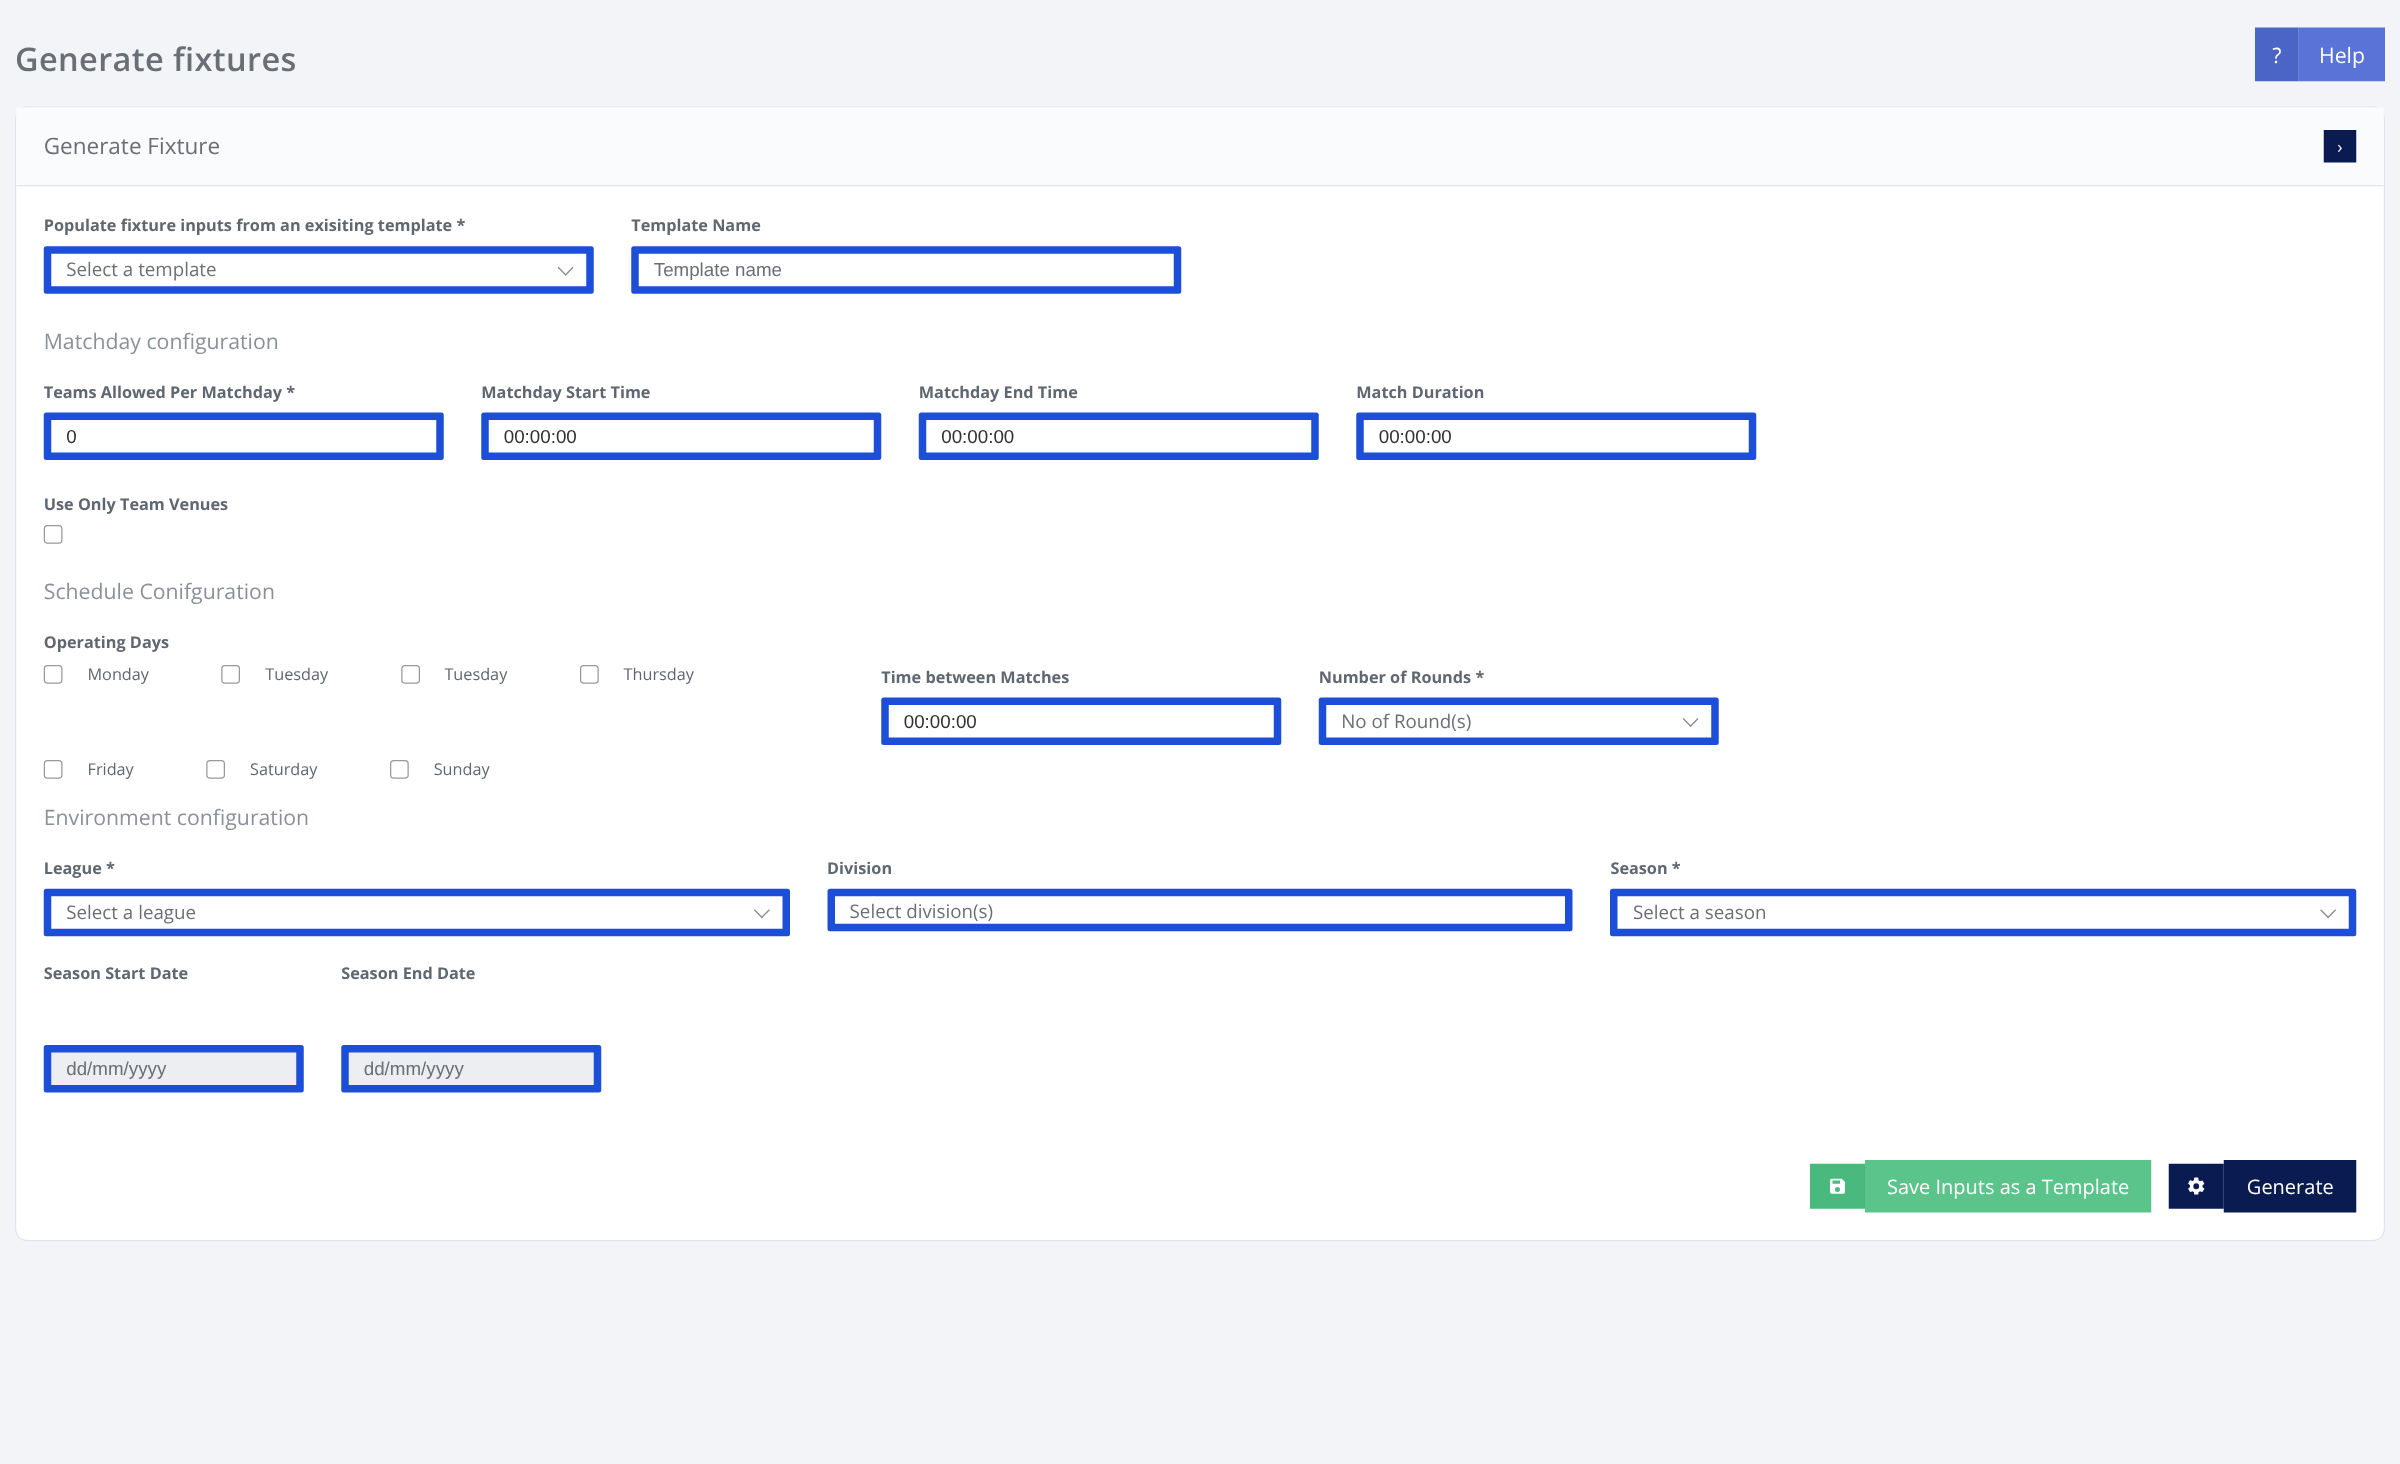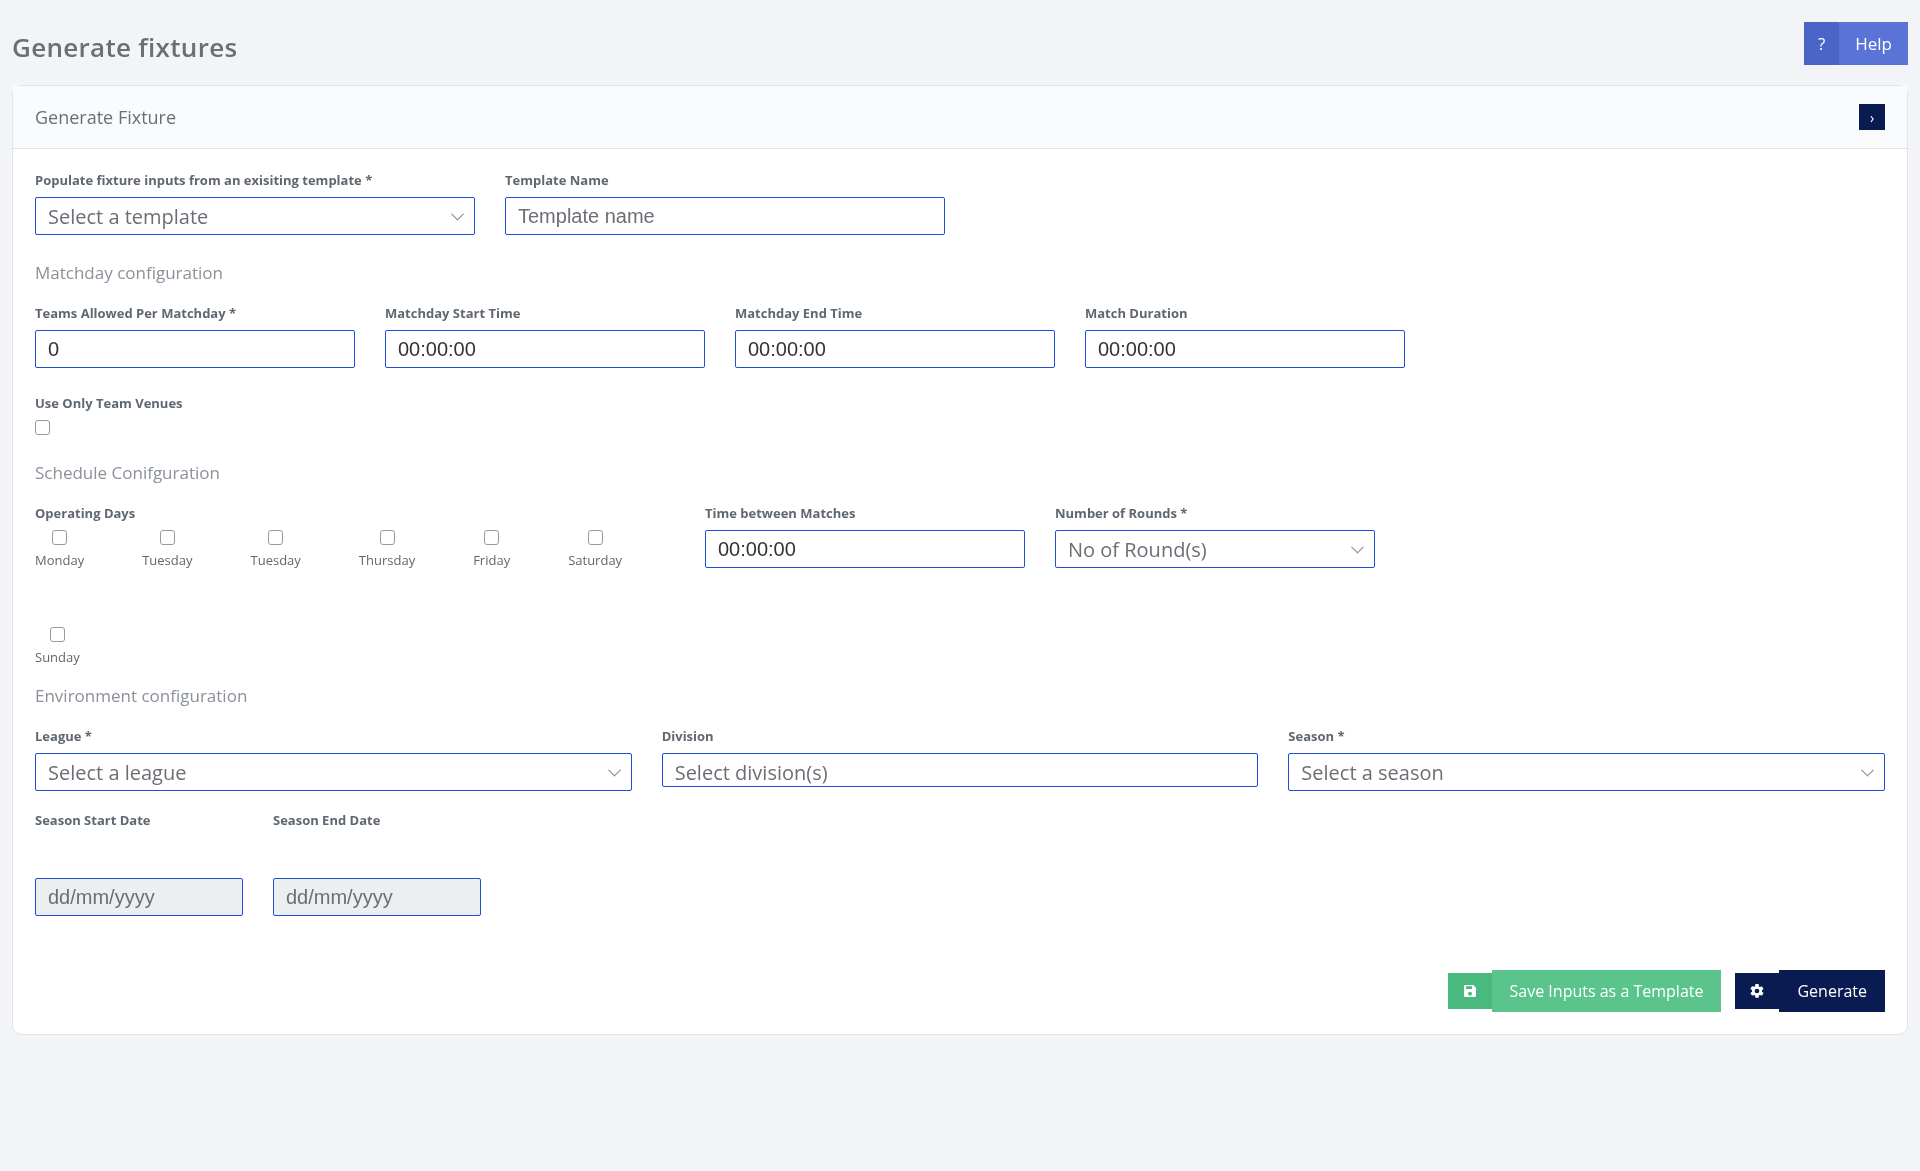--- a/index.html
+++ b/index.html
@@ -98,24 +98,24 @@
     margin-bottom: 8px;
   }
   .section-title {
     font-size: 17px;
     color: #8b919a;
     font-weight: 500;
     margin: 18px 0 20px 0;
   }
   input[type=text], .select, .multiselect {
     height: 38px;
-    border: 1px solid #1d4ed8;
+    border: 6px solid #1d4ed8;
     border-radius: 2px;
     padding: 0 12px;
-    font-size: 20px;
+    font-size: 15px;
     color: #333;
     background: #fff;
     outline: none;
   }
   input[type=text]::placeholder, .multiselect { color: #6b6f75; }
   input[type=text]:disabled { background: #eceef1; }
   .select {
     position: relative;
     display: flex;
     align-items: center;
@@ -138,25 +138,25 @@
     align-items: flex-end;
     height: 34px;
   }
   .checkbox-row {
     display: flex;
     gap: 58px;
     flex-wrap: wrap;
   }
   .day {
     display: flex;
-    flex-direction: column;
+    flex-direction: row;
     align-items: center;
     font-size: 13px;
     color: #5f6770;
-    gap: 6px;
+    gap: 20px;
   }
   .checkbox {
     width: 15px; height: 15px;
     border: 1.5px solid #999;
     border-radius: 3px;
     cursor: pointer;
     background: #fff;
   }
   .envrow {
     display: flex;
@@ -256,21 +256,21 @@
 
       <div class="row">
         <div class="field">
           <div class="label">Use Only Team Venues</div>
           <div class="checkbox"></div>
         </div>
       </div>
 
       <div class="section-title">Schedule Conifguration</div>
 
-      <div class="schedule-row" style="">
+      <div class="schedule-row" style="align-items:center;">
         <div class="schedule-days">
           <div class="label">Operating Days</div>
           <div class="checkbox-row">
             <div class="day">
               <div class="checkbox"></div>
               <span>Monday</span>
             </div>
             <div class="day">
               <div class="checkbox"></div>
               <span>Tuesday</span>

